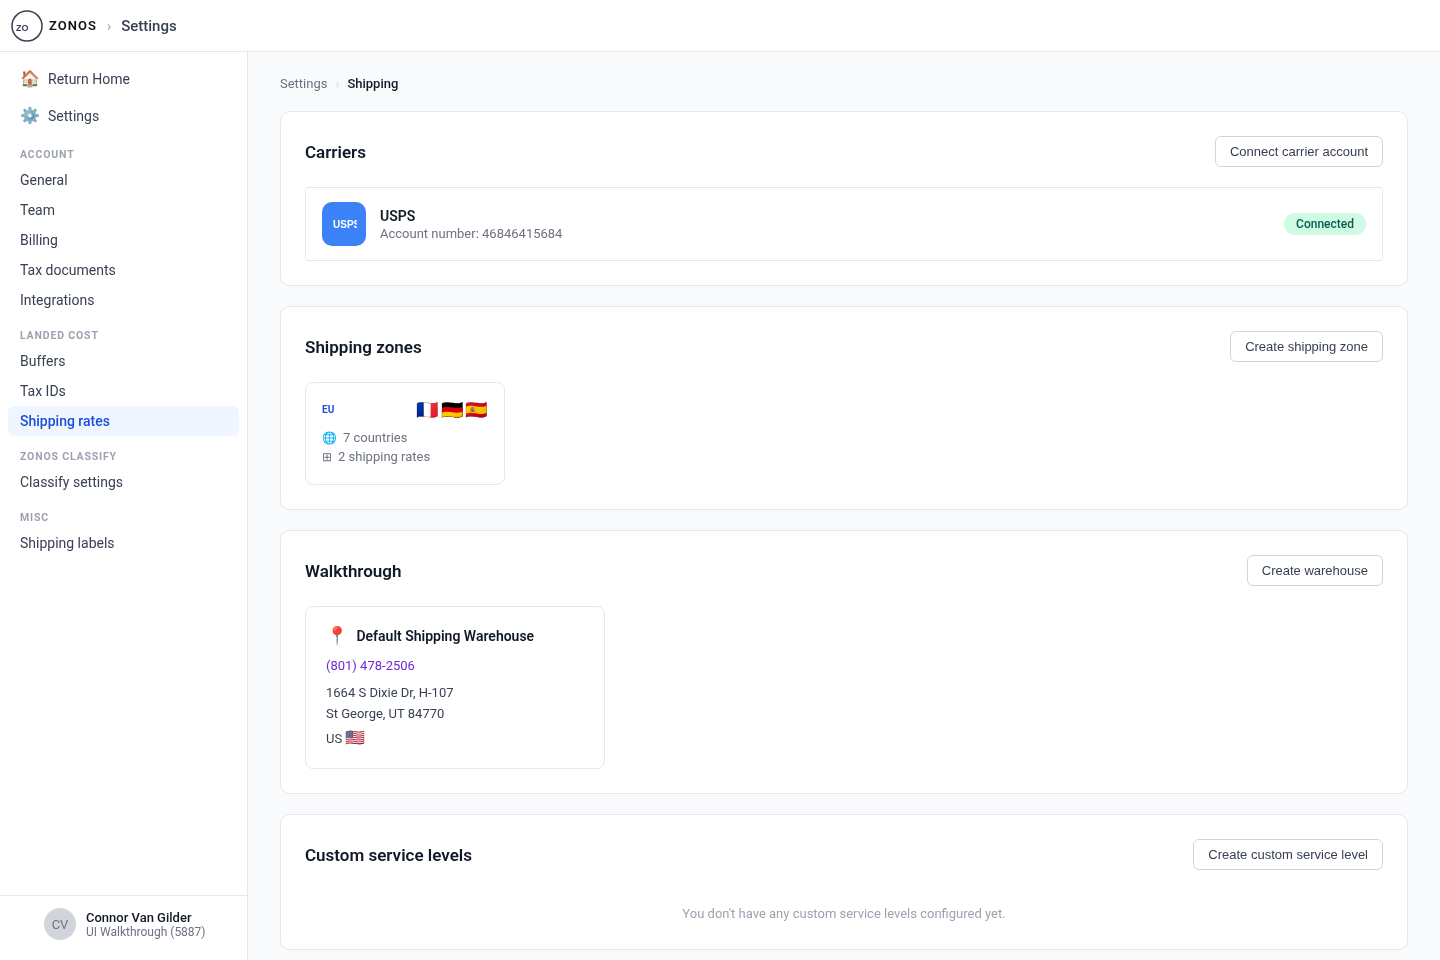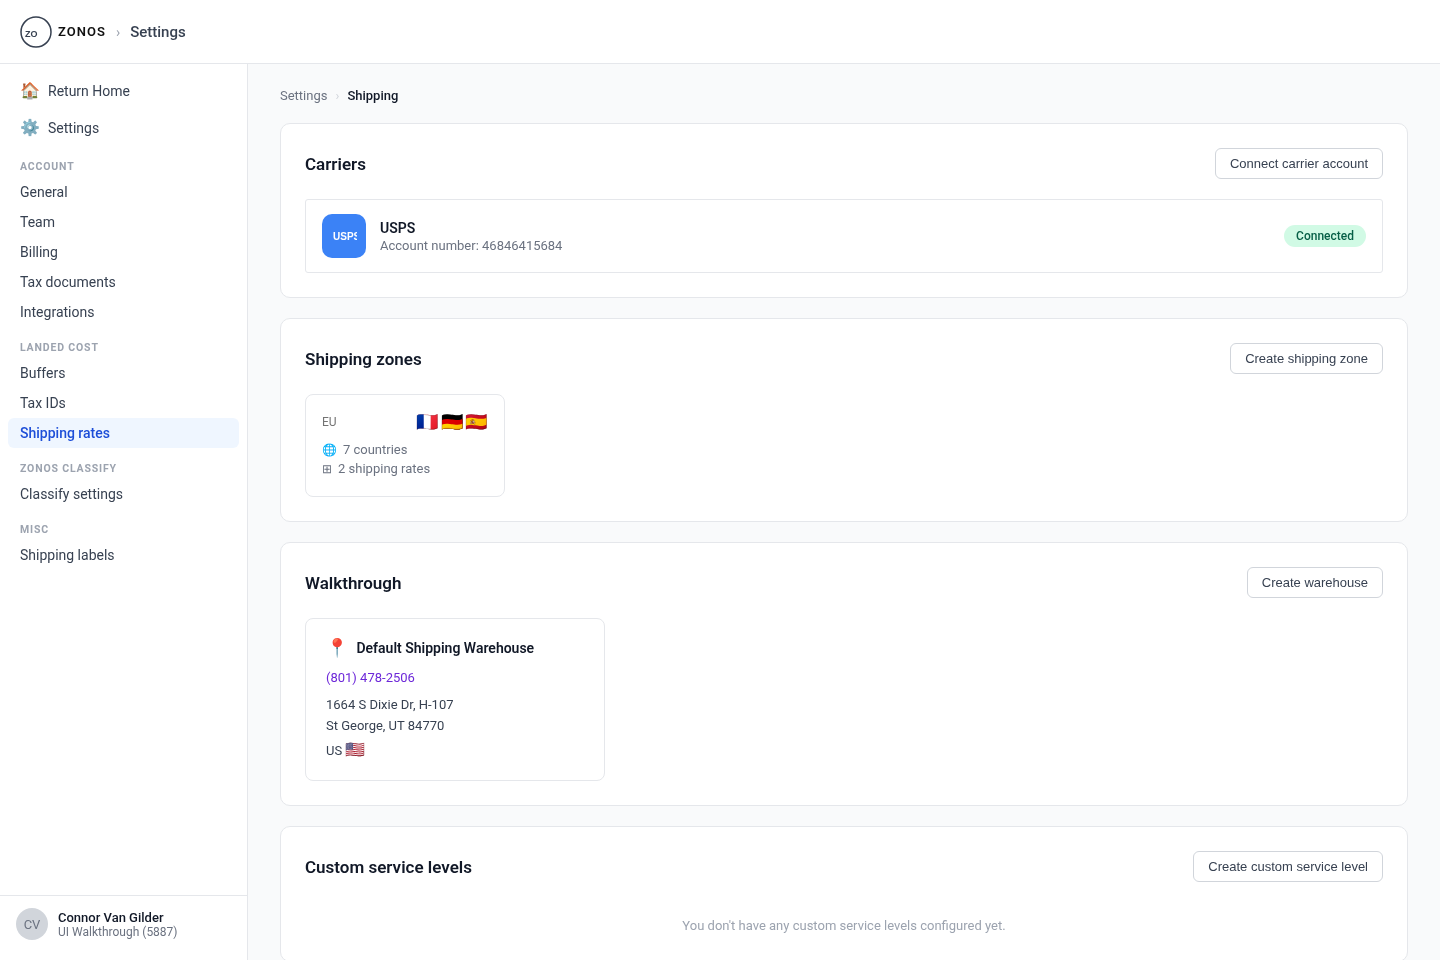--- a/index.html
+++ b/index.html
@@ -1,25 +1,25 @@
 <!DOCTYPE html>
 <html><head>
   <meta charset="utf-8">
   <style>
     * { box-sizing: border-box; margin: 0; padding: 0; }
     body { font-family: -apple-system, BlinkMacSystemFont, 'Segoe UI', Roboto, sans-serif; background: #f5f5f5; display: flex; flex-direction: column; height: 960px; width: 1440px; overflow: hidden; }
 
     
     .topbar {
-      height: 64px;
+      height: 52px;
       background: #fff;
       border-bottom: 1px solid #e5e7eb;
       display: flex;
       align-items: center;
-      padding: 0 20px;
+      padding: 0 11px;
       gap: 10px;
       flex-shrink: 0;
     }
     .topbar-logo {
       display: flex;
       align-items: center;
       gap: 6px;
     }
     .topbar-logo-icon {
       width: 32px;
@@ -117,20 +117,21 @@
       height: 32px;
       border-radius: 50%;
       background: #d1d5db;
       overflow: hidden;
       display: flex;
       align-items: center;
       justify-content: center;
       font-size: 13px;
       color: #6b7280;
       flex-shrink: 0;
+      margin-left: 28px;
     }
     .sidebar-user-name { font-size: 13px; font-weight: 500; color: #111827; }
     .sidebar-user-sub { font-size: 12px; color: #6b7280; }
 
     
     .main {
       flex: 1;
       overflow-y: auto;
       padding: 24px 32px;
       background: #f9fafb;
@@ -220,21 +221,21 @@
       width: 200px;
       cursor: pointer;
       background: #fff;
     }
     .zone-header {
       display: flex;
       align-items: center;
       justify-content: space-between;
       margin-bottom: 10px;
     }
-    .zone-name { font-size: 12px; font-weight: 400; color: #737373; }
+    .zone-name { font-size: 10px; font-weight: 700; color: #1d4ed8; }
     .zone-flags { display: flex; gap: 2px; font-size: 18px; }
     .zone-meta { font-size: 13px; color: #6b7280; display: flex; align-items: center; gap: 6px; margin-bottom: 4px; }
     .zone-meta-icon { font-size: 12px; }
 
     
     .warehouse-card {
       border: 1px solid #e5e7eb;
       border-radius: 8px;
       padding: 18px 20px;
       max-width: 300px;

